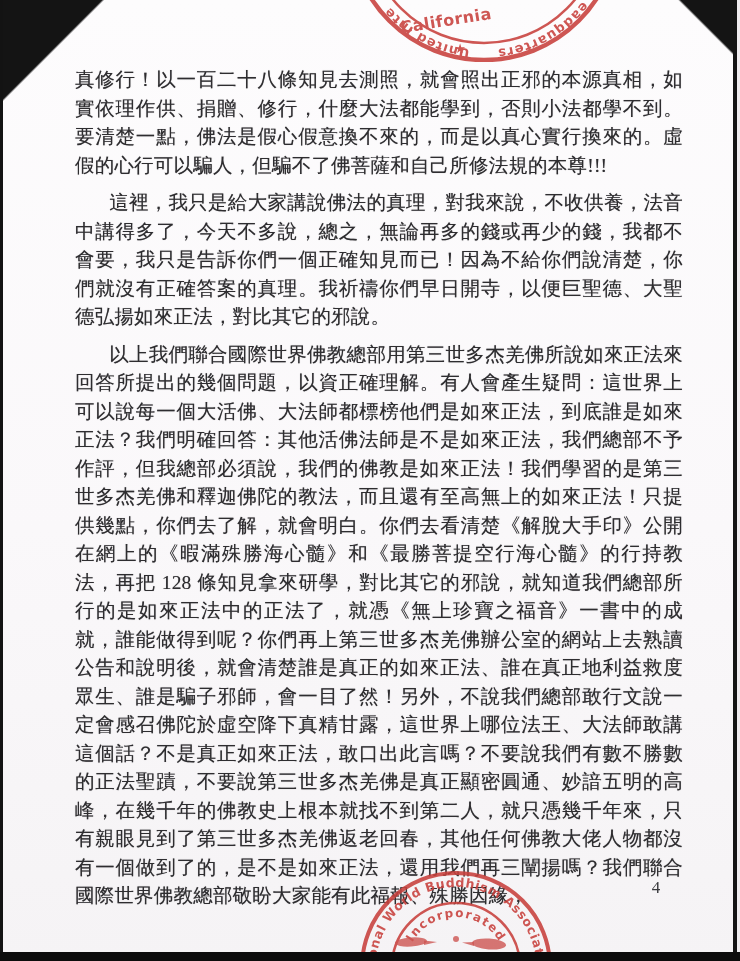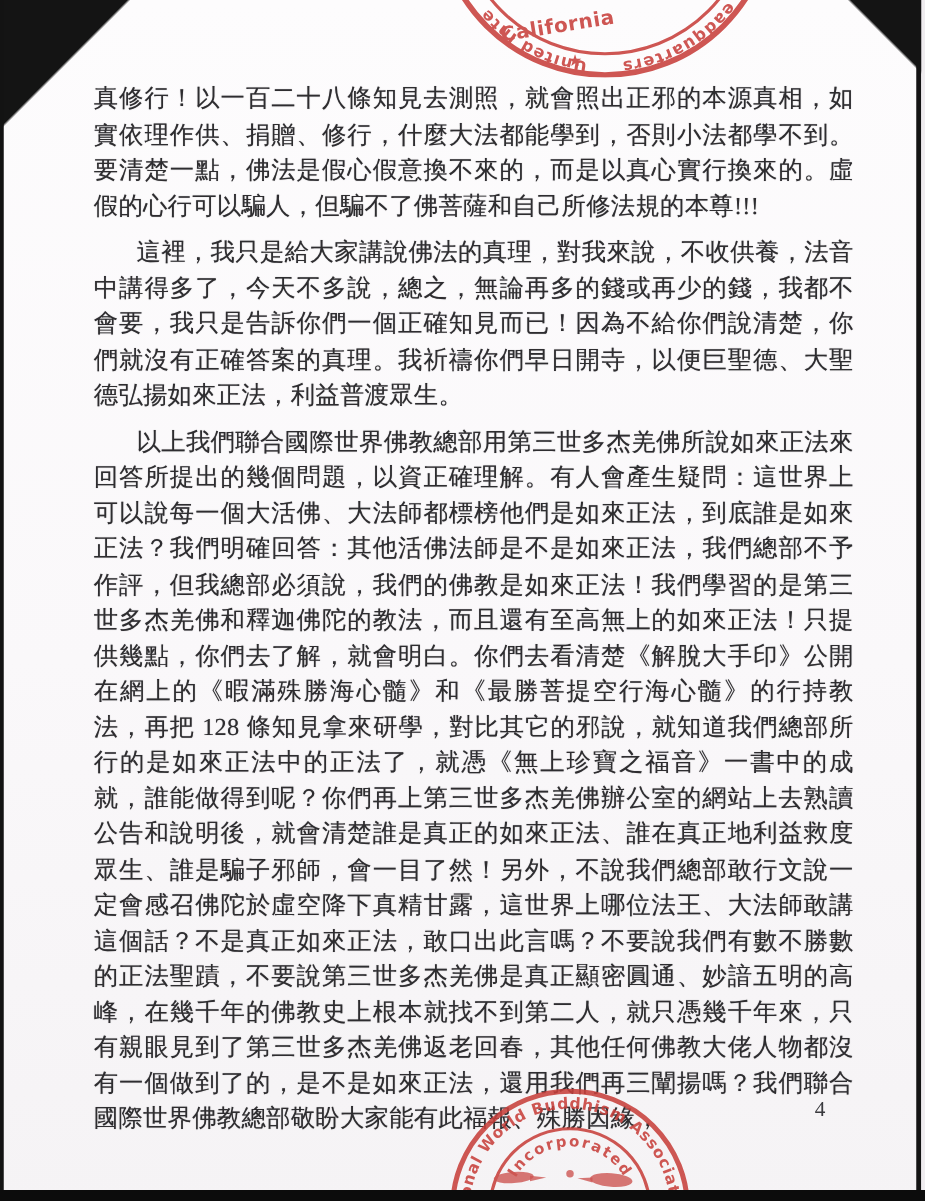--- a/index.html
+++ b/index.html
@@ -63,21 +63,21 @@
     </text>
     <text class="arc-text">
       <textPath href="#topArc" xlink:href="#topArc" startOffset="766" text-anchor="end">eadquarters</textPath>
     </text>
     <text class="star-text" x="126" y="53" text-anchor="middle">★</text>
     <text class="center-text" x="112" y="26" text-anchor="middle" transform="rotate(-9 112 20)">California</text>
   </svg>
 
   <div class="content">
     <p>真修行！以一百二十八條知見去測照，就會照出正邪的本源真相，如實依理作供、捐贈、修行，什麼大法都能學到，否則小法都學不到。要清楚一點，佛法是假心假意換不來的，而是以真心實行換來的。虛假的心行可以騙人，但騙不了佛菩薩和自己所修法規的本尊!!!</p>
-    <p class="indent">這裡，我只是給大家講說佛法的真理，對我來說，不收供養，法音中講得多了，今天不多說，總之，無論再多的錢或再少的錢，我都不會要，我只是告訴你們一個正確知見而已！因為不給你們說清楚，你們就沒有正確答案的真理。我祈禱你們早日開寺，以便巨聖德、大聖德弘揚如來正法，利益普渡眾生。</p>
+    <p class="indent">這裡，我只是給大家講說佛法的真理，對我來說，不收供養，法音中講得多了，今天不多說，總之，無論再多的錢或再少的錢，我都不會要，我只是告訴你們一個正確知見而已！因為不給你們說清楚，你們就沒有正確答案的真理。我祈禱你們早日開寺，以便巨聖德、大聖德弘揚如來正法，對比其它的邪說。</p>
     <p class="indent">以上我們聯合國際世界佛教總部用第三世多杰羌佛所說如來正法來回答所提出的幾個問題，以資正確理解。有人會產生疑問：這世界上可以說每一個大活佛、大法師都標榜他們是如來正法，到底誰是如來正法？我們明確回答：其他活佛法師是不是如來正法，我們總部不予作評，但我總部必須說，我們的佛教是如來正法！我們學習的是第三世多杰羌佛和釋迦佛陀的教法，而且還有至高無上的如來正法！只提供幾點，你們去了解，就會明白。你們去看清楚《解脫大手印》公開在網上的《暇滿殊勝海心髓》和《最勝菩提空行海心髓》的行持教法，再把 128 條知見拿來研學，對比其它的邪說，就知道我們總部所行的是如來正法中的正法了，就憑《無上珍寶之福音》一書中的成就，誰能做得到呢？你們再上第三世多杰羌佛辦公室的網站上去熟讀公告和說明後，就會清楚誰是真正的如來正法、誰在真正地利益救度眾生、誰是騙子邪師，會一目了然！另外，不說我們總部敢行文說一定會感召佛陀於虛空降下真精甘露，這世界上哪位法王、大法師敢講這個話？不是真正如來正法，敢口出此言嗎？不要說我們有數不勝數的正法聖蹟，不要說第三世多杰羌佛是真正顯密圓通、妙諳五明的高峰，在幾千年的佛教史上根本就找不到第二人，就只憑幾千年來，只有親眼見到了第三世多杰羌佛返老回春，其他任何佛教大佬人物都沒有一個做到了的，是不是如來正法，還用我們再三闡揚嗎？我們聯合國際世界佛教總部敬盼大家能有此福報、殊勝因緣，</p>
   </div>
 
   <div class="page-number">4</div>
 
   <svg class="stamp stamp-bottom" width="300" height="99" viewBox="0 0 300 99" xmlns="http://www.w3.org/2000/svg" xmlns:xlink="http://www.w3.org/1999/xlink">
     <defs>
       <path id="botArcOuter" d="M 151,185 A 80,80 0 1,1 151,25 A 80,80 0 1,1 151,185" fill="none"></path>
       <path id="botArcInner" d="M 151,155 A 50,50 0 1,1 151,55 A 50,50 0 1,1 151,155" fill="none"></path>
     </defs>

